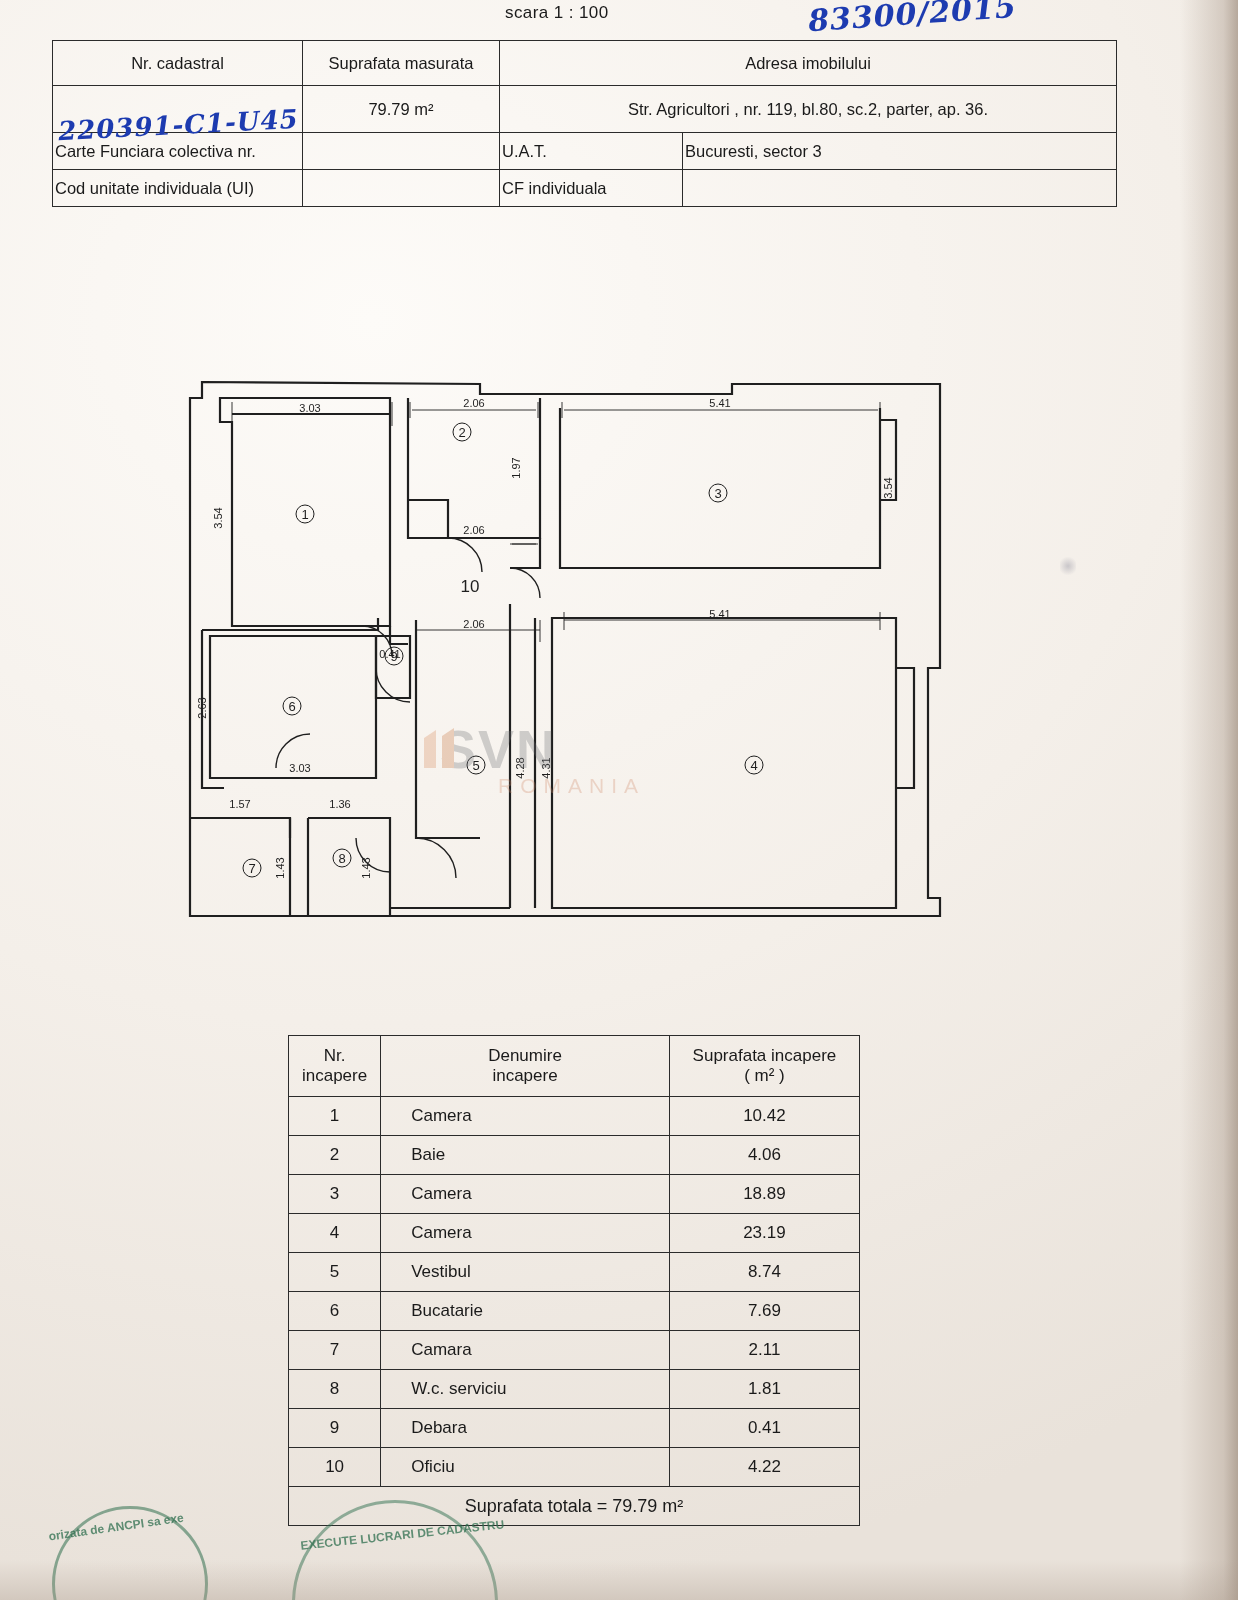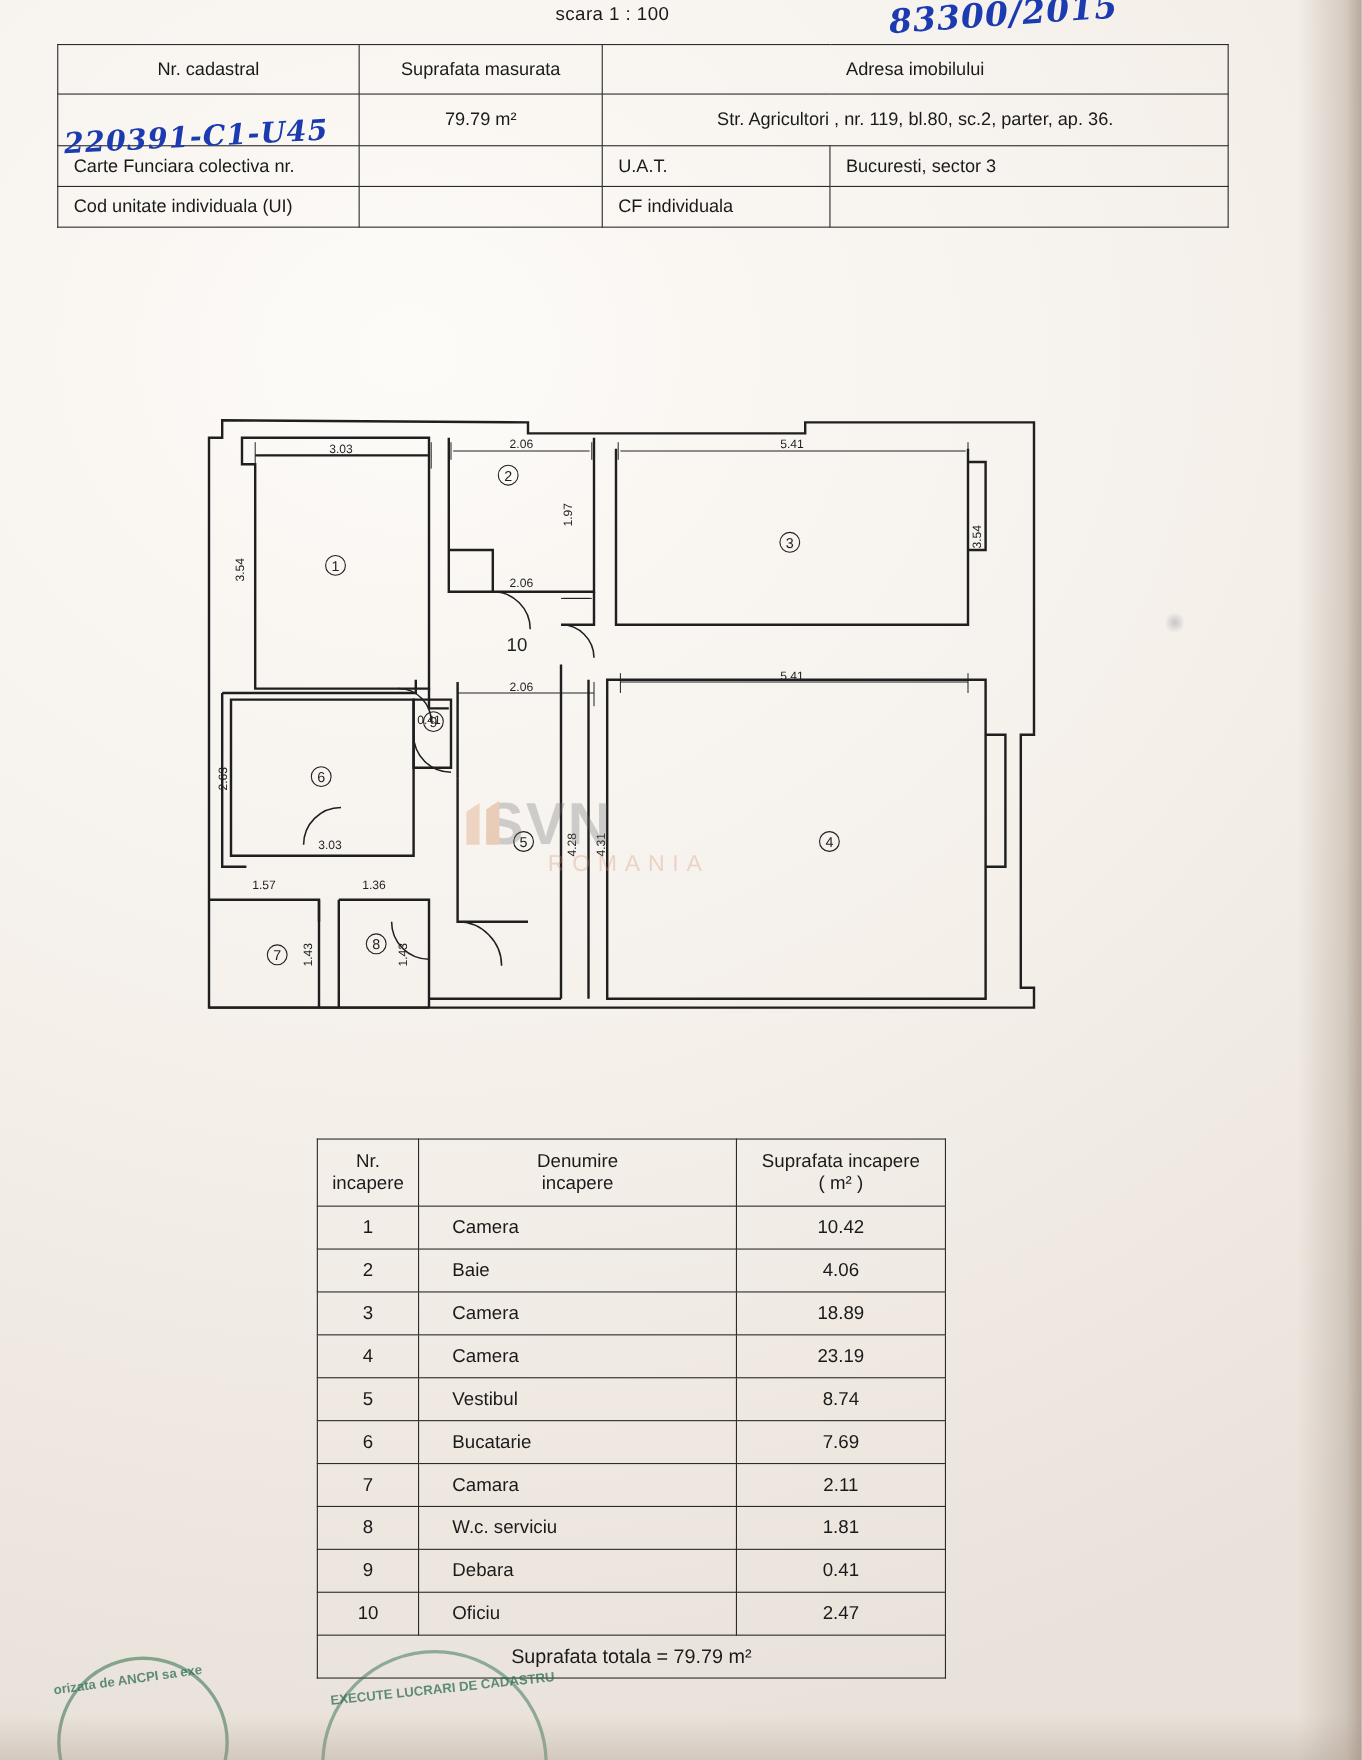--- a/index.html
+++ b/index.html
@@ -45,21 +45,21 @@
     position:absolute;left:58px;top:110px;font-size:26px;transform:rotate(-3deg);
   }
 
   table.hdr{
     position:absolute;left:52px;top:40px;width:1065px;
     border-collapse:collapse;
     font-size:16.5px;
   }
   table.hdr td{
     border:1.3px solid #2b2b2b;
-    padding:5px 14px;
+    padding:5px 2px;
     vertical-align:middle;
     height:26px;
   }
   .c-center{text-align:center;}
 
   
   .plan{
     position:absolute;left:180px;top:368px;width:790px;height:570px;
   }
   .plan svg{display:block;}
@@ -346,21 +346,21 @@
       <td class="col-area">1.81</td>
     </tr>
     <tr>
       <td class="col-nr">9</td>
       <td class="col-name">Debara</td>
       <td class="col-area">0.41</td>
     </tr>
     <tr>
       <td class="col-nr">10</td>
       <td class="col-name">Oficiu</td>
-      <td class="col-area">2.47</td>
+      <td class="col-area">4.22</td>
     </tr>
     <tr class="total-row">
       <td colspan="3">Suprafata totala = 79.79 m²</td>
     </tr>
   </tbody>
 </table>
 
 <div class="stamp-circle"></div>
 <div class="stamp-circle2"></div>
 <div class="stamp stamp-1">orizata de ANCPI sa exe</div>

